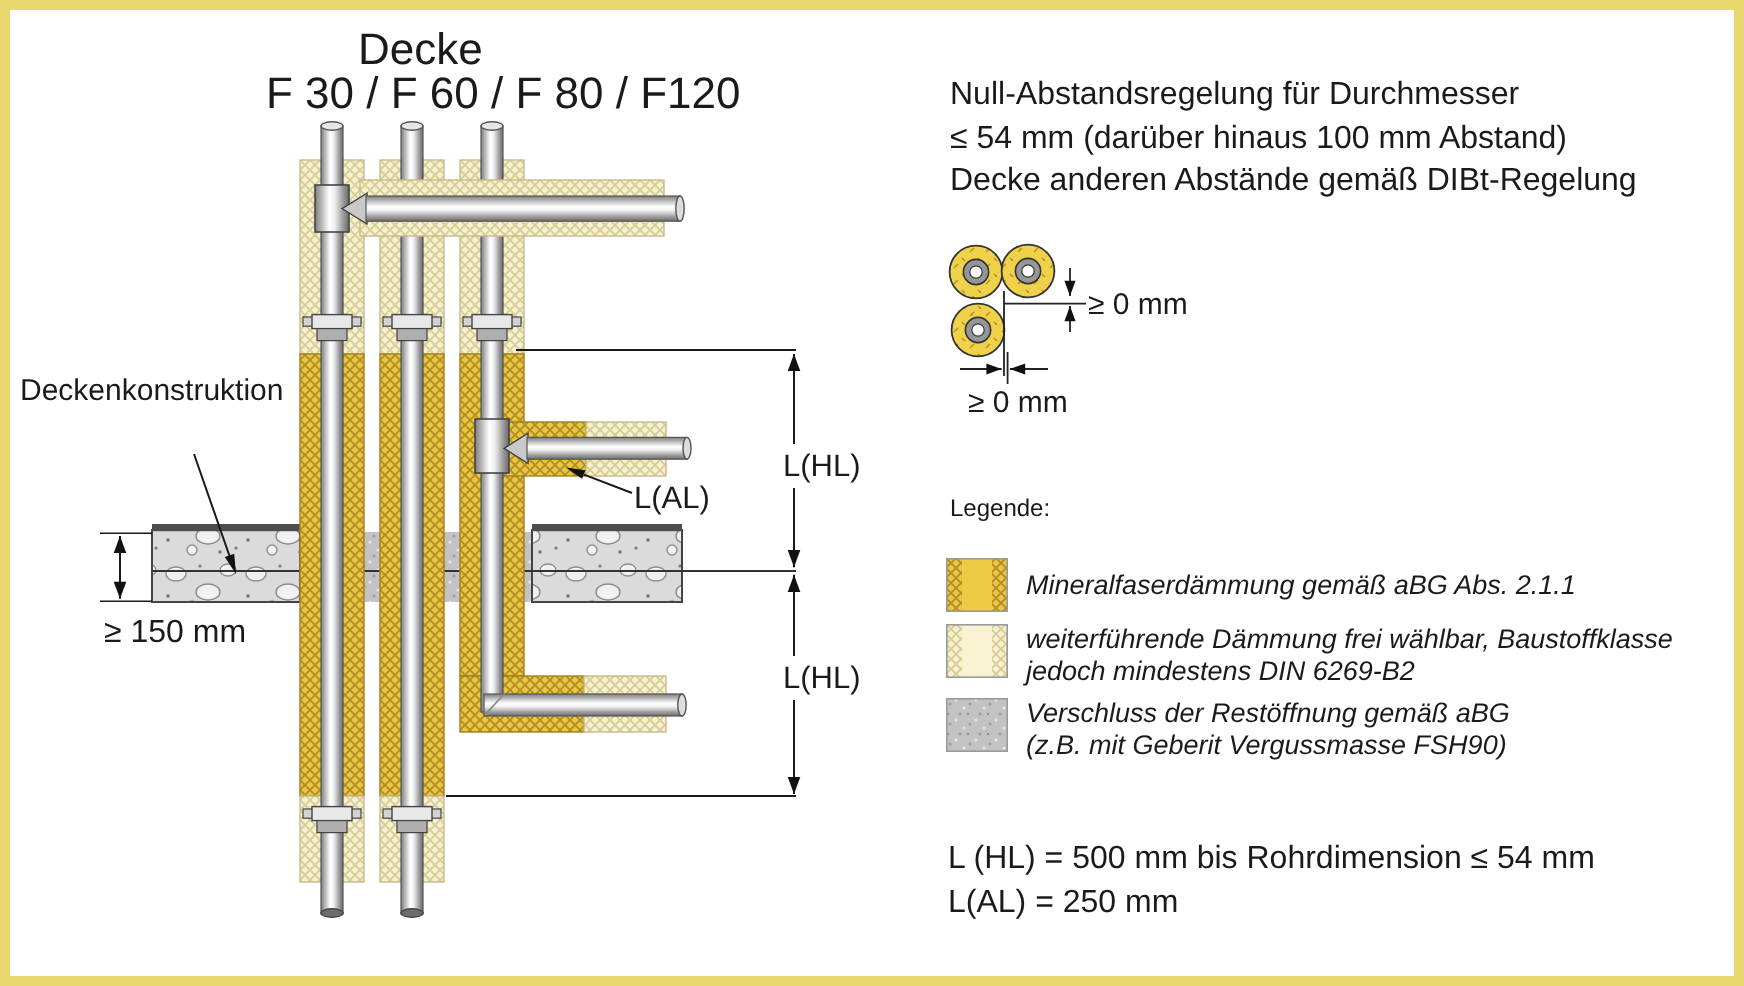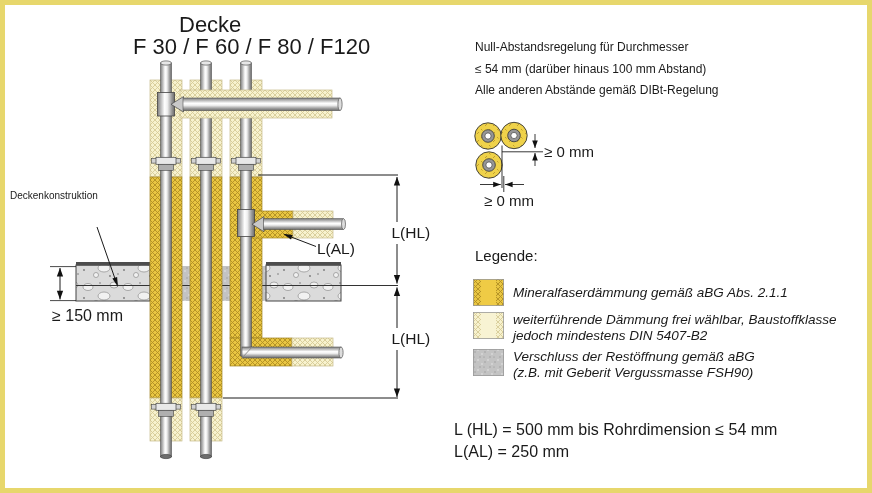--- a/index.html
+++ b/index.html
@@ -1,29 +1,29 @@
 <!DOCTYPE html>
 <html><head>
 <meta charset="utf-8">
 <style>
   html,body{margin:0;padding:0;background:#fff;}
   body{font-family:"Liberation Sans","DejaVu Sans",sans-serif;color:#1a1a1a;}
   .stage{position:relative;width:872px;height:493px;background:#ffffff;overflow:hidden;}
   .frame{position:absolute;inset:0;border:5px solid #E7D76C;pointer-events:none;z-index:50;}
   .abs{position:absolute;}
   .title-line{font-size:22px;white-space:nowrap;}
-  .rule-note{font-size:12px;line-height:21.7px;white-space:nowrap;}
-  .legend-heading{font-size:15px;}
+  .rule-note{font-size:16px;line-height:21.7px;white-space:nowrap;}
+  .legend-heading{font-size:12px;}
   .legend-items{display:flex;flex-direction:column;font-style:italic;}
   .legend-row{display:flex;align-items:flex-start;margin-bottom:6px;}
   .legend-row svg{flex:0 0 auto;}
   .legend-text{margin-left:9px;font-size:13.5px;line-height:15.5px;white-space:nowrap;}
   .legend-text.single{margin-top:6px;}
   .legend-text.multi{margin-top:0px;}
-  .deck-label{font-size:10px;line-height:19.5px;white-space:nowrap;}
+  .deck-label{font-size:15px;line-height:19.5px;white-space:nowrap;}
   .formulas{font-size:16px;line-height:21.7px;white-space:nowrap;}
   svg text{font-family:"Liberation Sans","DejaVu Sans",sans-serif;fill:#1a1a1a;}
 </style>
 </head>
 <body>
 
 <div class="stage">
 
   <svg class="abs" style="left:0;top:0;" width="462" height="493" viewBox="0 0 462 493">
     <defs>
@@ -233,21 +233,21 @@
   <div class="abs title-line" style="left:179px;top:12px;">Decke</div>
   <div class="abs title-line" style="left:133px;top:34px;">F 30 / F 60 / F 80 / F120</div>
 
   <div class="abs deck-label" style="left:10px;top:186px;">
     <div>Deckenkonstruktion</div>
   </div>
 
   <div class="abs rule-note" style="left:475px;top:37px;">
     <div>Null-Abstandsregelung für Durchmesser</div>
     <div>≤ 54 mm (darüber hinaus 100 mm Abstand)</div>
-    <div>Alle anderen Abstände gemäß DIBt-Regelung</div>
+    <div>Decke anderen Abstände gemäß DIBt-Regelung</div>
   </div>
 
   <svg class="abs" style="left:468px;top:112px;" width="140" height="100" viewBox="0 0 140 100">
     <defs>
       <marker id="arrS" viewBox="0 0 10 10" refX="9.5" refY="5" markerWidth="9" markerHeight="8" orient="auto" markerUnits="userSpaceOnUse">
         <path d="M0,1.5 L9.5,5 L0,8.5 Z" fill="#111"></path>
       </marker>
     </defs>
     <g>
       <g>
@@ -295,34 +295,34 @@
     </div>
     <div class="legend-row">
       <svg width="31" height="27" viewBox="0 0 31 27">
         <rect x="0" y="0" width="31" height="27" fill="#F8F3D3"></rect>
         <rect x="0" y="0" width="8" height="27" fill="url(#pHL)"></rect>
         <rect x="23" y="0" width="8" height="27" fill="url(#pHL)"></rect>
         <rect x="0.4" y="0.4" width="30.2" height="26.2" fill="none" stroke="#9a9a9a" stroke-width="0.8"></rect>
       </svg>
       <div class="legend-text multi">
         <div>weiterführende Dämmung frei wählbar, Baustoffklasse</div>
-        <div>jedoch mindestens DIN 5407-B2</div>
+        <div>jedoch mindestens DIN 6269-B2</div>
       </div>
     </div>
     <div class="legend-row">
       <svg width="31" height="27" viewBox="0 0 31 27">
         <rect x="0" y="0" width="31" height="27" fill="url(#pGray)"></rect>
         <rect x="0.4" y="0.4" width="30.2" height="26.2" fill="none" stroke="#9a9a9a" stroke-width="0.8"></rect>
       </svg>
       <div class="legend-text multi">
         <div>Verschluss der Restöffnung gemäß aBG</div>
         <div>(z.B. mit Geberit Vergussmasse FSH90)</div>
       </div>
     </div>
   </div>
 
-  <div class="abs formulas" style="left:454px;top:419px;">
+  <div class="abs formulas" style="left:474px;top:419px;">
     <div>L (HL) = 500 mm bis Rohrdimension ≤ 54 mm</div>
     <div>L(AL) = 250 mm</div>
   </div>
 
   <div class="frame"></div>
 </div>
 
 </body></html>

